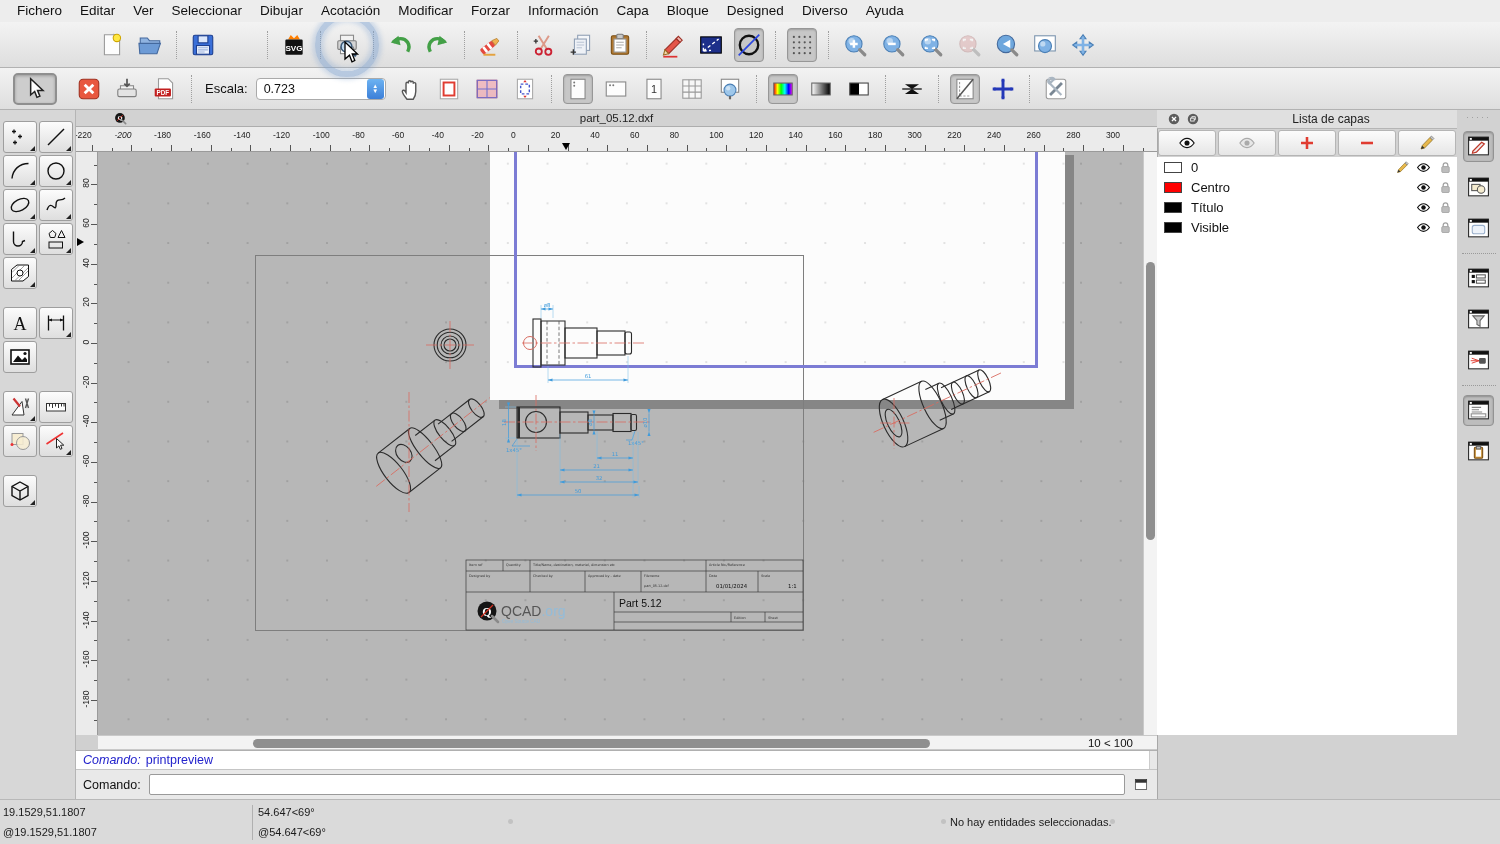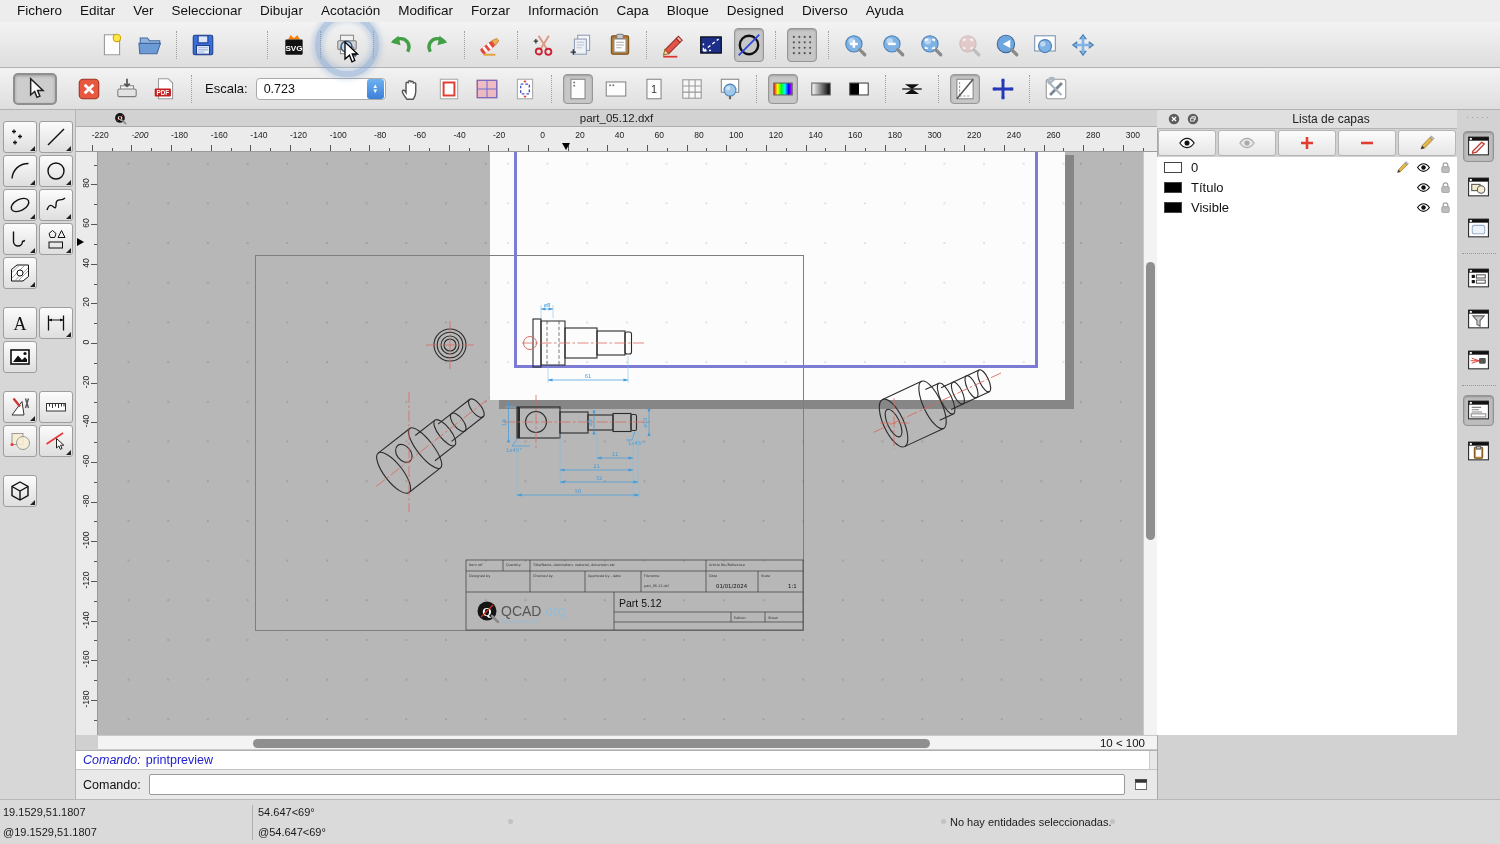--- a/index.html
+++ b/index.html
@@ -35,37 +35,37 @@
 .pbtn{width:34px;height:32px;margin:1px;border:1px solid #9e9e9e;border-radius:3px;background:linear-gradient(#fcfcfc,#dedede);display:flex;align-items:center;justify-content:center;position:relative}
 .pbtn .ic{width:24px;height:24px}
 .pbtn.flyout::after{content:'';position:absolute;right:1px;bottom:1px;border-left:5px solid transparent;border-bottom:5px solid #222}
 .pfill{width:36px}
 
 #canvas-zone{position:absolute;left:76px;top:110px;width:1081px;height:640px;background:#d0d0d0;z-index:4}
 #canvas-title{position:absolute;left:0;top:0;width:1081px;height:17px;background:#d2d2d2;border-bottom:1px solid #adadad;display:flex;align-items:center}
 #canvas-title .ttl{position:absolute;left:0;width:100%;text-align:center;font-size:11.5px;color:#222}
 #canvas-title .ic{width:13px;height:13px;margin-left:19px;z-index:2}
 #hruler{position:absolute;left:0;top:17px;width:1081px;height:25px;background:#ebebeb;border-bottom:1px solid #9a9a9a;overflow:hidden}
-.hlab{position:absolute;top:3px;width:34px;margin-left:-17px;text-align:right;font-size:8.5px;color:#222}
+.hlab{position:absolute;top:3px;width:34px;margin-left:-17px;text-align:left;font-size:8.5px;color:#222}
 .htick{position:absolute;bottom:0;width:1px;background:#555}
 #hmark{position:absolute;bottom:1px;margin-left:-4px;border-left:4px solid transparent;border-right:4px solid transparent;border-top:7px solid #000}
 #vruler{position:absolute;left:0;top:42px;width:22px;height:583px;background:#ebebeb;border-right:1px solid #9a9a9a;overflow:hidden}
 .vlab{position:absolute;left:-7px;width:34px;text-align:center;font-size:8.5px;color:#222;transform:rotate(-90deg)}
 .vtick{position:absolute;right:0;height:1px;background:#555}
 #vmark{position:absolute;left:1px;margin-top:-4px;border-top:4px solid transparent;border-bottom:4px solid transparent;border-left:7px solid #000}
 #canvas{position:absolute;left:22px;top:42px;width:1045px;height:583px;background:#b7b7b7;overflow:hidden;background-image:radial-gradient(circle,rgba(60,60,60,.18) .7px,transparent .9px);background-size:39.7px 39.7px;background-position:10.7px 31.5px}
 #paper{position:absolute;left:392px;top:-6px;width:575px;height:254px;background:#fcfcfc;box-shadow:9px 9px 0 0 #868686;background-image:radial-gradient(circle,rgba(0,0,0,.10) .7px,transparent .9px);background-size:39.7px 39.7px;background-position:37.7px 37.5px}
 #extents{position:absolute;left:157px;top:103px;width:549px;height:376px;border:1px solid #7e7e7e}
 #blueborder{position:absolute;left:416px;top:-4px;width:524px;height:220px;border:3px solid #7c7cd4}
 #drawing{position:absolute;left:0;top:0}
 #vscroll{position:absolute;left:1067px;top:42px;width:14px;height:583px;background:#f3f3f3;border-left:1px solid #c9c9c9}
 #vscroll .thumb{position:absolute;left:2px;top:110px;width:9px;height:278px;background:#8f8f8f;border-radius:5px}
 #hscroll{position:absolute;left:22px;top:625px;width:1059px;height:15px;background:#f3f3f3;border-top:1px solid #c9c9c9;border-bottom:1px solid #c9c9c9}
 #hscroll .thumb{position:absolute;left:155px;top:3px;width:677px;height:9px;background:#8f8f8f;border-radius:5px}
-#zoom-indicator{position:absolute;right:12px;top:1px;font-size:11.5px;color:#111}
+#zoom-indicator{position:absolute;right:24px;top:1px;font-size:11.5px;color:#111}
 
 #rightbg{position:absolute;left:1157px;top:110px;width:343px;height:689px;background:#d2d2d2;border-left:1px solid #a8a8a8;z-index:5}
 #panel-header{position:absolute;left:1157px;top:110px;width:300px;height:19px;background:#e0e0e0;border-bottom:1px solid #b5b5b5;display:flex;align-items:center;z-index:6}
 #panel-header .ic{width:14px;height:14px;margin-left:5px}
 #panel-title{position:absolute;width:348px;text-align:center;font-size:12px;color:#222}
 #panel-toolbar{position:absolute;left:1157px;top:130px;width:300px;height:26px;display:flex;z-index:6}
 .lbtn{flex:1;margin:0 1px;border:1px solid #b5b5b5;border-radius:3px;background:linear-gradient(#fcfcfc,#e6e6e6);display:flex;align-items:center;justify-content:center}
 .lbtn .ic{width:18px;height:18px}
 #layer-list{position:absolute;left:1157px;top:157px;width:300px;height:578px;background:#fff;z-index:6}
 .lrow{position:relative;height:20px;display:flex;align-items:center}
@@ -980,20 +980,32 @@
         <svg viewBox="0 0 24 24" class="ic ric" style="left: 259px;">
           <path d="M2.5 12C5.5 7.6 8.5 5.9 12 5.9s6.5 1.7 9.5 6.1c-3 4.4-6 6.1-9.5 6.1S5.5 16.4 2.5 12z" fill="#fff" stroke="#111" stroke-width="1.8"></path>
           <circle cx="12" cy="12" r="3.6" fill="#111"></circle>
         </svg>
         <svg viewBox="0 0 24 24" class="ic ric" style="left: 281px;">
           <rect x="6" y="10.5" width="12" height="9.5" rx="1.5" fill="#bdbdbd" stroke="#8e8e8e"></rect>
           <path d="M8.3 10.5V8.2a3.7 3.7 0 0 1 7.4 0v2.3" fill="none" stroke="#a2a2a2" stroke-width="2"></path>
         </svg>
       </div>
       <div class="lrow">
+        <span class="lswatch" style="background: rgb(255, 0, 0);"></span>
+        <span class="lname">Centro</span>
+        <svg viewBox="0 0 24 24" class="ic ric" style="left: 259px;">
+          <path d="M2.5 12C5.5 7.6 8.5 5.9 12 5.9s6.5 1.7 9.5 6.1c-3 4.4-6 6.1-9.5 6.1S5.5 16.4 2.5 12z" fill="#fff" stroke="#111" stroke-width="1.8"></path>
+          <circle cx="12" cy="12" r="3.6" fill="#111"></circle>
+        </svg>
+        <svg viewBox="0 0 24 24" class="ic ric" style="left: 281px;">
+          <rect x="6" y="10.5" width="12" height="9.5" rx="1.5" fill="#bdbdbd" stroke="#8e8e8e"></rect>
+          <path d="M8.3 10.5V8.2a3.7 3.7 0 0 1 7.4 0v2.3" fill="none" stroke="#a2a2a2" stroke-width="2"></path>
+        </svg>
+      </div>
+      <div class="lrow">
         <span class="lswatch" style="background: rgb(0, 0, 0);"></span>
         <span class="lname">Título</span>
         <svg viewBox="0 0 24 24" class="ic ric" style="left: 259px;">
           <path d="M2.5 12C5.5 7.6 8.5 5.9 12 5.9s6.5 1.7 9.5 6.1c-3 4.4-6 6.1-9.5 6.1S5.5 16.4 2.5 12z" fill="#fff" stroke="#111" stroke-width="1.8"></path>
           <circle cx="12" cy="12" r="3.6" fill="#111"></circle>
         </svg>
         <svg viewBox="0 0 24 24" class="ic ric" style="left: 281px;">
           <rect x="6" y="10.5" width="12" height="9.5" rx="1.5" fill="#bdbdbd" stroke="#8e8e8e"></rect>
           <path d="M8.3 10.5V8.2a3.7 3.7 0 0 1 7.4 0v2.3" fill="none" stroke="#a2a2a2" stroke-width="2"></path>
         </svg>

